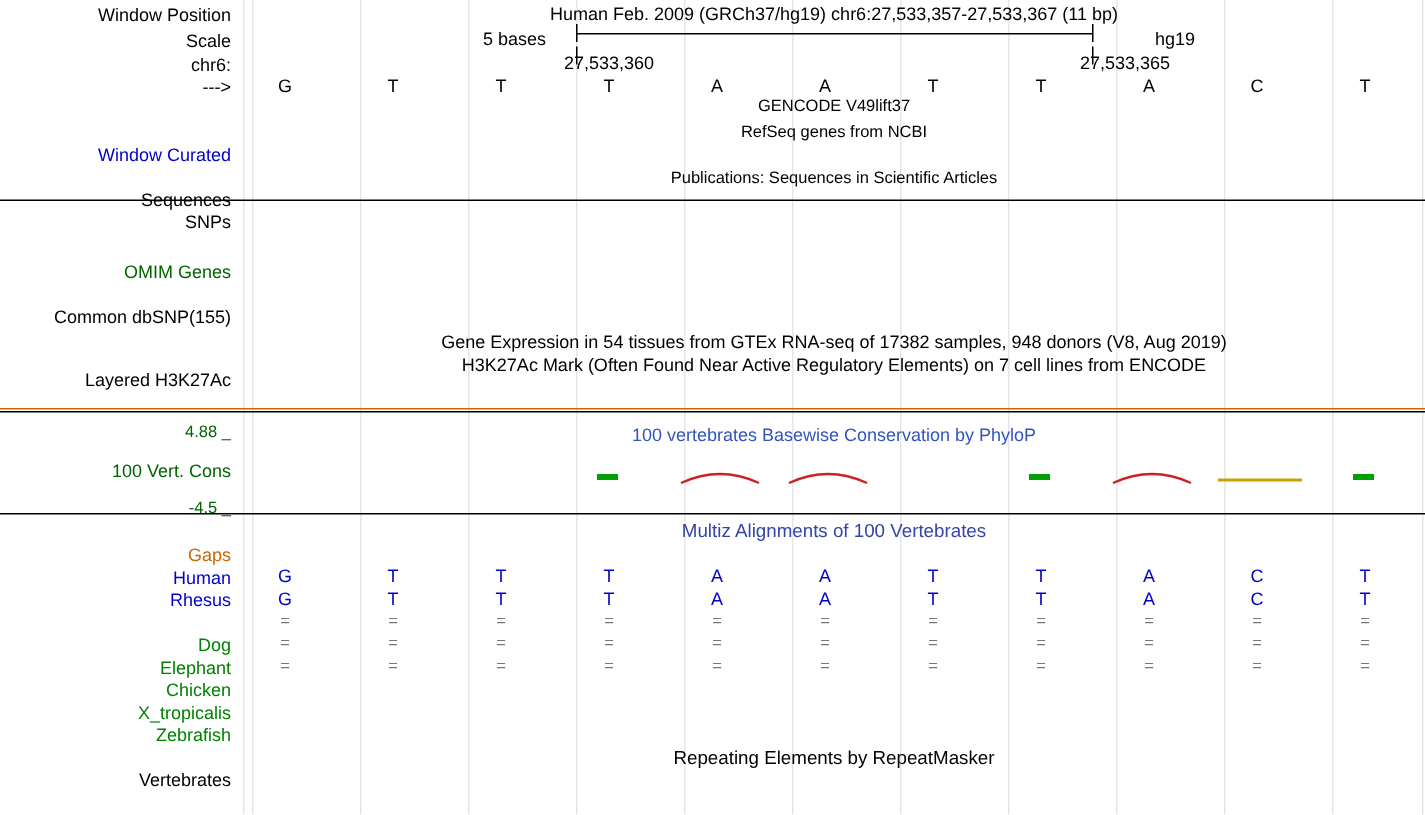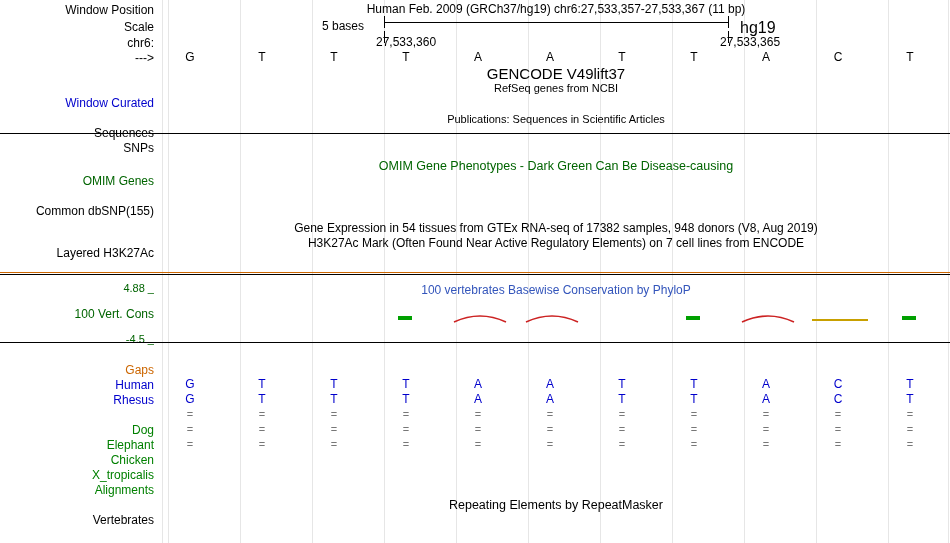--- a/index.html
+++ b/index.html
@@ -105,21 +105,21 @@
 
     <div class="label green-dark" style="top:307px;">100 Vert. Cons</div>
     <div class="label blue" style="top:378px;">Human</div>
 
     <div class="label orange" style="top:363px;">Gaps</div>
     <div class="label blue" style="top:393px;">Rhesus</div>
     <div class="label green" style="top:423px;">Dog</div>
     <div class="label green" style="top:438px;">Elephant</div>
     <div class="label green" style="top:453px;">Chicken</div>
     <div class="label green" style="top:468px;">X_tropicalis</div>
-    <div class="label green" style="top:483px;">Alignments</div>
+    <div class="label green" style="top:483px;">Zebrafish</div>
 
     <div class="label" style="top:513px;">Vertebrates</div>
 
     <div class="label green-dark" style="top:282px;font-size:11px;">4.88 _</div>
     <div class="label green-dark" style="top:333px;font-size:11px;">-4.5 _</div>
   </div>
 
   <div id="track-area">
 
     <div class="vgrid" style="left:0px;"></div>
@@ -135,45 +135,44 @@
     <div class="vgrid" style="left:654px;"></div>
     <div class="vgrid" style="left:726px;"></div>
     <div class="vgrid" style="left:786px;"></div>
 
     <div class="centered" style="top:2px;">Human Feb. 2009 (GRCh37/hg19)   chr6:27,533,357-27,533,367 (11 bp)</div>
 
     <div style="position:absolute;left:160px;top:19px;font-size:12px;">5 bases</div>
     <div class="tickmark" style="left:222px;top:16px;height:12px;"></div>
     <div class="hline" style="left:222px;top:22px;width:344px;"></div>
     <div class="tickmark" style="left:566px;top:16px;height:12px;"></div>
-    <div style="position:absolute;left:578px;top:19px;font-size:16px;">hg19</div>
+    <div style="position:absolute;left:608px;top:19px;font-size:12px;">hg19</div>
 
     <div class="tickmark" style="left:222px;top:31px;height:12px;"></div>
     <div style="position:absolute;left:214px;top:35px;font-size:12px;text-align:right;width:0;white-space:nowrap;transform:translateX(-100%);">27,533,360</div>
     <div class="tickmark" style="left:566px;top:31px;height:12px;"></div>
     <div style="position:absolute;left:558px;top:35px;font-size:12px;text-align:right;width:0;white-space:nowrap;transform:translateX(-100%);">27,533,365</div>
 
     <div class="base" style="left:16px;top:50px;">G</div>
     <div class="base" style="left:88px;top:50px;">T</div>
     <div class="base" style="left:160px;top:50px;">T</div>
     <div class="base" style="left:232px;top:50px;">T</div>
     <div class="base" style="left:304px;top:50px;">A</div>
     <div class="base" style="left:376px;top:50px;">A</div>
     <div class="base" style="left:448px;top:50px;">T</div>
     <div class="base" style="left:520px;top:50px;">T</div>
     <div class="base" style="left:592px;top:50px;">A</div>
     <div class="base" style="left:664px;top:50px;">C</div>
     <div class="base" style="left:736px;top:50px;">T</div>
 
-    <div class="centered" style="top:65px;font-size:15px;">GENCODE V49lift37</div>
+    <div class="centered" style="top:65px;font-size:11px;">GENCODE V49lift37</div>
     <div class="centered" style="top:82px;font-size:11px;text-align:center;">RefSeq genes from NCBI</div>
 
     <div class="centered" style="top:113px;font-size:11px;">Publications: Sequences in Scientific Articles</div>
 
-    <div class="centered green-dark" style="top:159px;font-size:12.5px;">OMIM Gene Phenotypes - Dark Green Can Be Disease-causing</div>
 
 
     <div class="centered" style="top:221px;font-size:12px;">Gene Expression in 54 tissues from GTEx RNA-seq of 17382 samples, 948 donors (V8, Aug 2019)</div>
     <div class="centered" style="top:236px;font-size:12px;">H3K27Ac Mark (Often Found Near Active Regulatory Elements) on 7 cell lines from ENCODE</div>
 
     <div class="centered" style="top:283px;font-size:12px;color:#3355bb;">100 vertebrates Basewise Conservation by PhyloP</div>
 
     <div class="cons-green" style="left:236px;top:316px;width:14px;"></div>
     <svg style="position:absolute;left:290px;top:308px;" width="56" height="16">
       <path d="M2,14 Q28,2 54,14" stroke="#cc2222" stroke-width="1.6" fill="none"></path>
@@ -181,20 +180,21 @@
     <svg style="position:absolute;left:362px;top:308px;" width="56" height="16">
       <path d="M2,14 Q28,2 54,14" stroke="#cc2222" stroke-width="1.6" fill="none"></path>
     </svg>
     <div class="cons-green" style="left:524px;top:316px;width:14px;"></div>
     <svg style="position:absolute;left:578px;top:308px;" width="56" height="16">
       <path d="M2,14 Q28,2 54,14" stroke="#cc2222" stroke-width="1.6" fill="none"></path>
     </svg>
     <div class="cons-tan" style="left:650px;top:319px;width:56px;"></div>
     <div class="cons-green" style="left:740px;top:316px;width:14px;"></div>
 
+    <div class="centered" style="top:347px;font-size:12.5px;color:#3344aa;">Multiz Alignments of 100 Vertebrates</div>
 
     <div class="base blue" style="left:16px;top:377px;">G</div>
     <div class="base blue" style="left:88px;top:377px;">T</div>
     <div class="base blue" style="left:160px;top:377px;">T</div>
     <div class="base blue" style="left:232px;top:377px;">T</div>
     <div class="base blue" style="left:304px;top:377px;">A</div>
     <div class="base blue" style="left:376px;top:377px;">A</div>
     <div class="base blue" style="left:448px;top:377px;">T</div>
     <div class="base blue" style="left:520px;top:377px;">T</div>
     <div class="base blue" style="left:592px;top:377px;">A</div>

